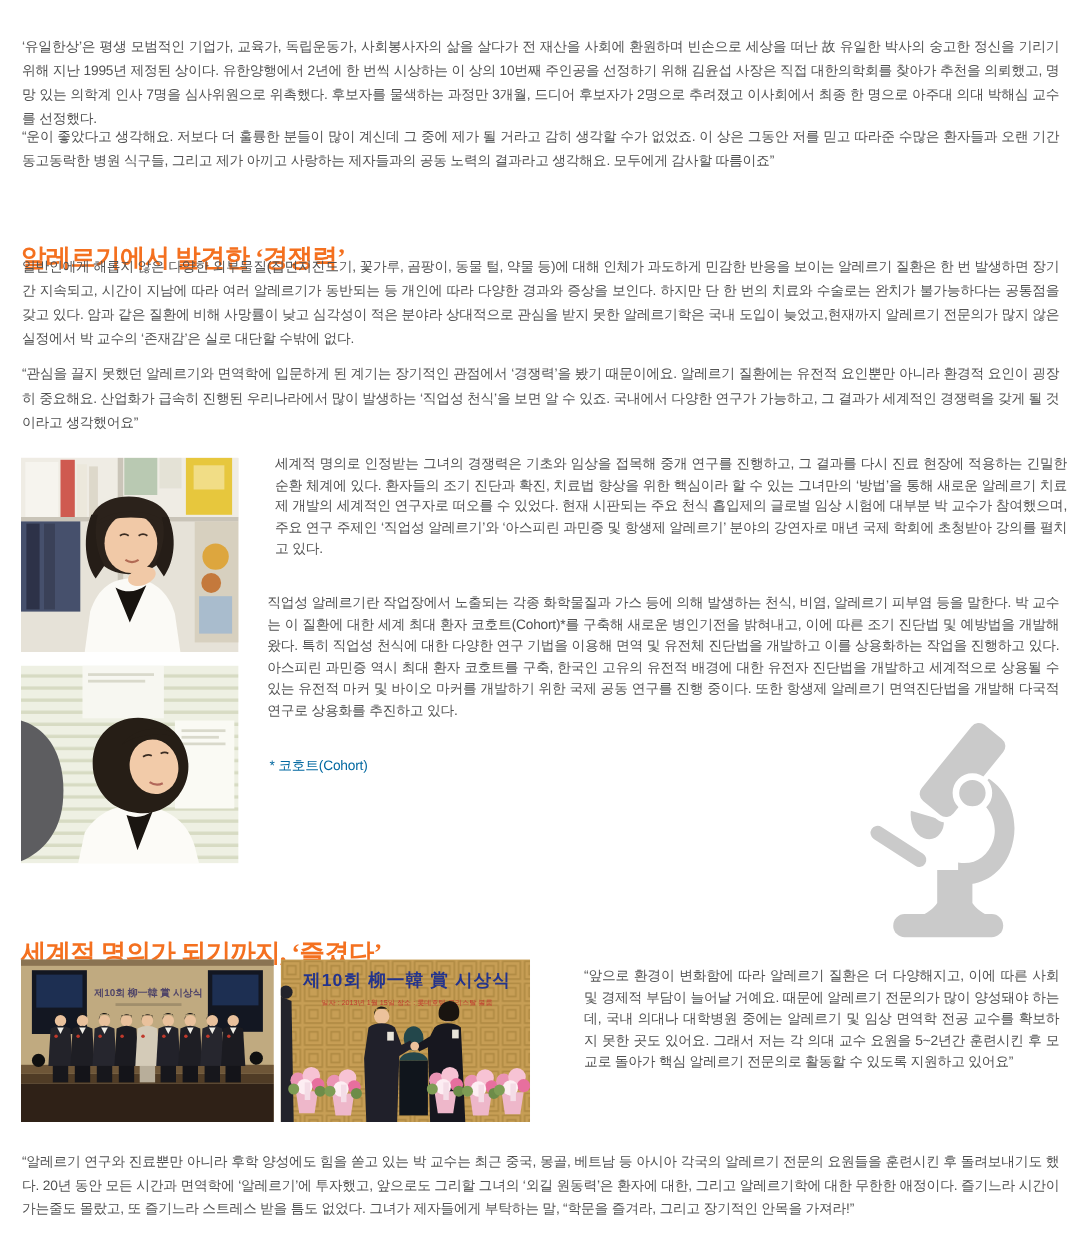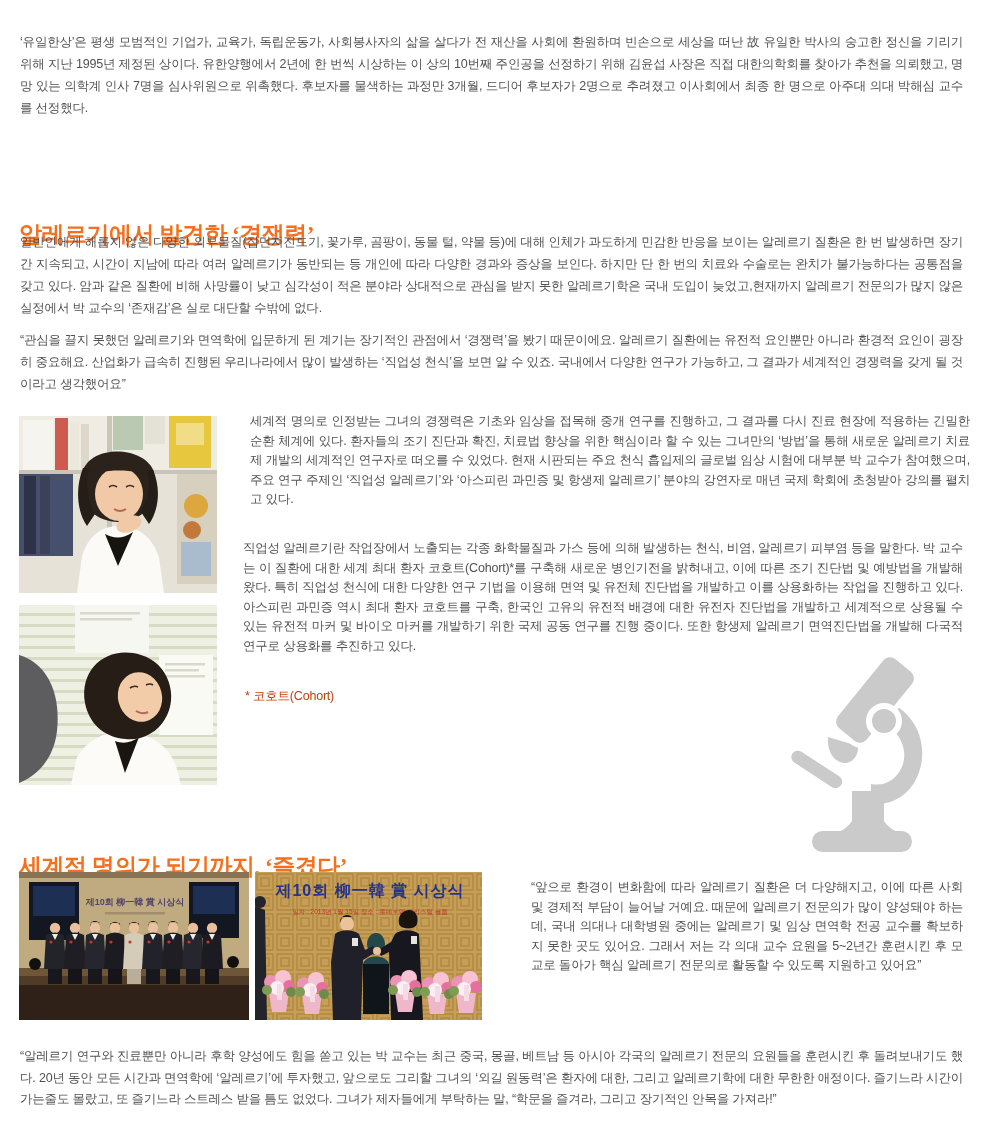--- a/index.html
+++ b/index.html
@@ -10,33 +10,34 @@
   }
   .para {
     position:absolute; font-size:12.5px; line-height:22px; letter-spacing:-0.2px;
     text-align:justify; word-break:normal; color:#515151;
   }
   .para.tight { line-height:19.6px; }
   .heading {
     position:absolute; font-family:"Liberation Serif","DejaVu Serif",serif;
     font-size:23px; font-weight:600; color:#f4701f; letter-spacing:-0.5px; white-space:nowrap;margin-top:30px;
   }
-  .footnote { position:absolute; font-size:12.5px; line-height:21px; color:#c2410c; letter-spacing:-0.2px; }
+  .footnote { position:absolute; font-size:12.5px; line-height:21px; color:#0369a1; letter-spacing:-0.2px; }
   .footnote .fn-def { padding-left:9px; }
   .photo { position:absolute; overflow:hidden; }
   .photo svg { display:block; }
   .micro { position:absolute; }
 </style>
 </head>
 <body>
 
 <div class="page">
 
   <p class="para" style="left:20px; top:31px; width:943px;">‘유일한상’은 평생 모범적인 기업가, 교육가, 독립운동가, 사회봉사자의 삶을 살다가 전 재산을 사회에 환원하며 빈손으로 세상을 떠난 故 유일한 박사의 숭고한 정신을 기리기 위해 지난 1995년 제정된 상이다. 유한양행에서 2년에 한 번씩 시상하는 이 상의 10번째 주인공을 선정하기 위해 김윤섭 사장은 직접 대한의학회를 찾아가 추천을 의뢰했고, 명망 있는 의학계 인사 7명을 심사위원으로 위촉했다. 후보자를 물색하는 과정만 3개월, 드디어 후보자가 2명으로 추려졌고 이사회에서 최종 한 명으로 아주대 의대 박해심 교수를 선정했다.</p>
 
+  <p class="para" style="left:20px; top:113px; width:943px;">“운이 좋았다고 생각해요. 저보다 더 훌륭한 분들이 많이 계신데 그 중에 제가 될 거라고 감히 생각할 수가 없었죠. 이 상은 그동안 저를 믿고 따라준 수많은 환자들과 오랜 기간 동고동락한 병원 식구들, 그리고 제가 아끼고 사랑하는 제자들과의 공동 노력의 결과라고 생각해요. 모두에게 감사할 따름이죠”</p>
 
   <h2 class="heading" style="left:19px; top:189px;">알레르기에서 발견한 ‘경쟁력’</h2>
 
   <p class="para" style="left:20px; top:329px; width:943px;">“관심을 끌지 못했던 알레르기와 면역학에 입문하게 된 계기는 장기적인 관점에서 ‘경쟁력’을 봤기 때문이에요. 알레르기 질환에는 유전적 요인뿐만 아니라 환경적 요인이 굉장히 중요해요. 산업화가 급속히 진행된 우리나라에서 많이 발생하는 ‘직업성 천식’을 보면 알 수 있죠. 국내에서 다양한 연구가 가능하고, 그 결과가 세계적인 경쟁력을 갖게 될 것이라고 생각했어요”</p>
 
   <p class="para" style="left:20px; top:231px; width:943px;">일반인에게 해롭지 않은 다양한 외부물질(집먼지진드기, 꽃가루, 곰팡이, 동물 털, 약물 등)에 대해 인체가 과도하게 민감한 반응을 보이는 알레르기 질환은 한 번 발생하면 장기간 지속되고, 시간이 지남에 따라 여러 알레르기가 동반되는 등 개인에 따라 다양한 경과와 증상을 보인다. 하지만 단 한 번의 치료와 수술로는 완치가 불가능하다는 공통점을 갖고 있다. 암과 같은 질환에 비해 사망률이 낮고 심각성이 적은 분야라 상대적으로 관심을 받지 못한 알레르기학은 국내 도입이 늦었고,현재까지 알레르기 전문의가 많지 않은 실정에서 박 교수의 ‘존재감’은 실로 대단할 수밖에 없다.</p>
 
   <div class="photo" style="left:19px; top:416px; width:198px; height:177px;">
     <svg width="198" height="177" viewBox="0 0 198 177">
       <rect width="198" height="177" fill="#e6e2d8"></rect>

